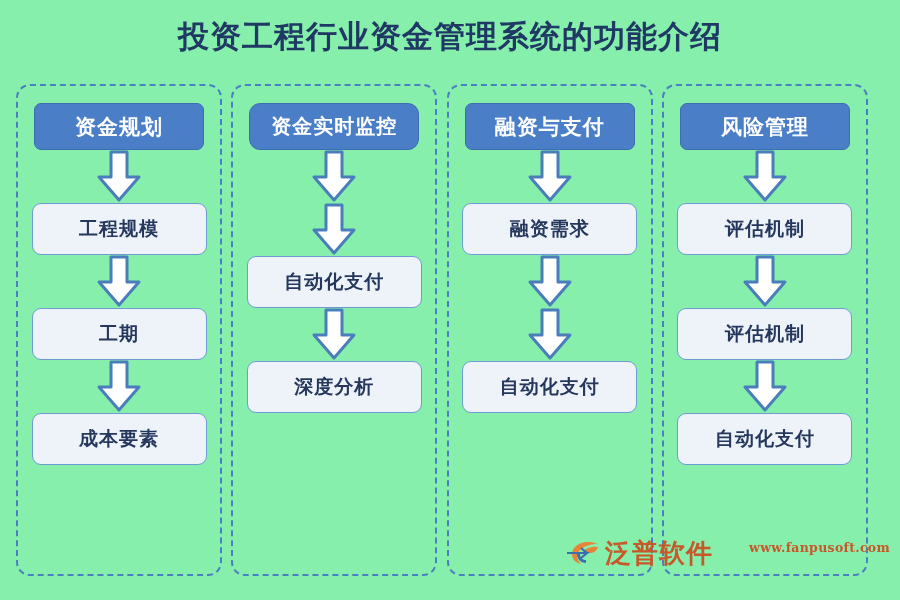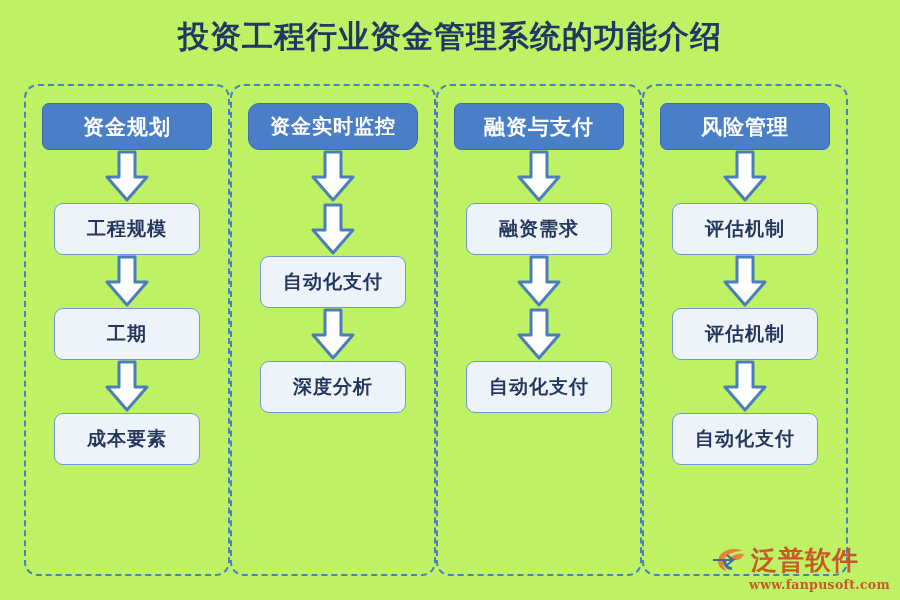--- a/index.html
+++ b/index.html
@@ -13,21 +13,21 @@
     height: 600px;
     overflow: hidden;
     font-family: "DejaVu Serif", "Liberation Serif", serif;
     position: relative;
   }
 
   #slide {
     position: relative;
     width: 900px;
     height: 600px;
-    background: #bef264;
+    background: #86efac;
     box-sizing: border-box;
   }
 
   
   .title {
     position: absolute;
     left: 0;
     top: 16px;
     width: 900px;
     text-align: center;
@@ -35,26 +35,27 @@
     font-size: 31px;
     font-weight: 700;
     letter-spacing: 1px;
     color: #1f3864;
     white-space: nowrap;
   }
 
   
   .columns {
     position: absolute;
-    left: 24px;
+    left: 16px;
     top: 84px;
     width: 852px;
     height: 492px;
     display: flex;
     flex-direction: row;
+    justify-content: space-between;
     align-items: stretch;
   }
 
   .panel {
     position: relative;
     width: 206px;
     border: 2px dashed #4a7fc1;
     border-radius: 14px;
     box-sizing: border-box;
     display: flex;
@@ -80,21 +81,21 @@
     align-items: center;
     justify-content: center;
     box-sizing: border-box;
     white-space: nowrap;
     font-family: "DejaVu Serif", "Liberation Serif", serif;
   }
   .panel.wide .chip-head { font-size: 20px; border-radius: 11px; }
 
   
   .chip-step {
-    width: 146px;
+    width: 175px;
     height: 52px;
     background: #eef3fa;
     border: 1.6px solid #6f9ad4;
     border-radius: 9px;
     color: #25375c;
     font-size: 19px;
     font-weight: 700;
     letter-spacing: 1px;
     display: flex;
     align-items: center;
@@ -110,24 +111,24 @@
     height: 53px;
     display: block;
     flex: 0 0 auto;
   }
   .arrow svg { display: block; width: 46px; height: 53px; }
 
   
   .brand {
     position: absolute;
     right: 10px;
-    bottom: 8px;
+    bottom: 14px;
     height: 48px;
     display: flex;
-    flex-direction: column;
+    flex-direction: row;
     align-items: flex-start;
     justify-content: center;
   }
   .brand-row {
     display: flex;
     flex-direction: row;
     align-items: center;
     gap: 4px;
   }
   .brand-mark {

